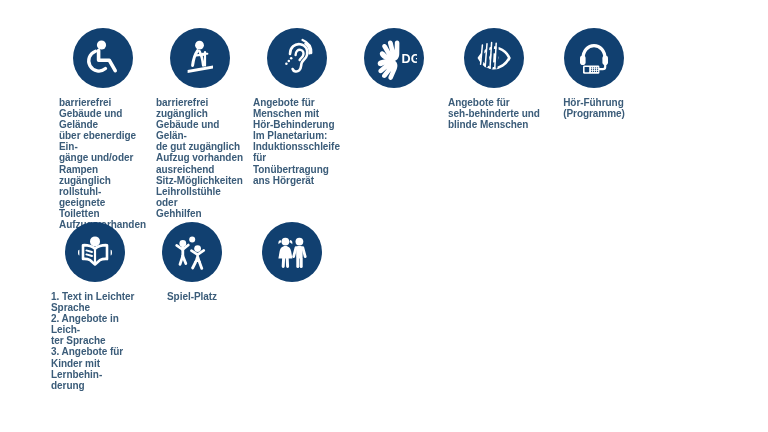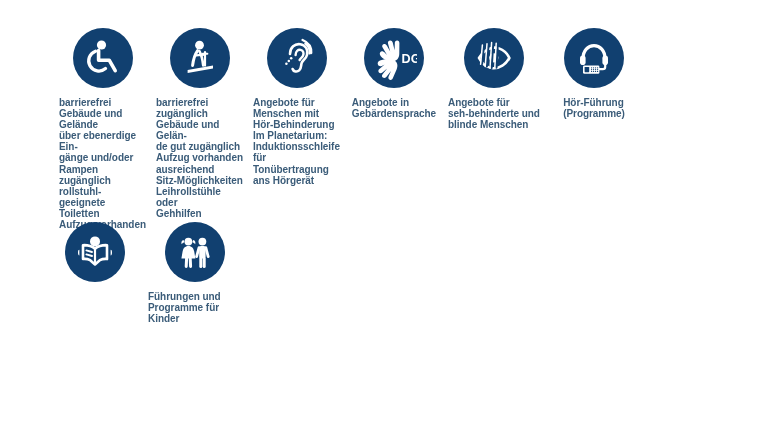--- a/index.html
+++ b/index.html
@@ -136,22 +136,20 @@
     <div class="feature">
       <div class="badge">
         <svg width="46" height="46" viewBox="0 0 46 46">
           <g fill="#ffffff">
             <path d="M11.2 22.8 C9.0 21.0 8.0 18.4 9.4 17.0 C10.6 15.8 12.4 16.4 13.8 17.8 L16.0 20.0 L11.6 12.6 C10.8 11.2 11.2 9.8 12.4 9.2 C13.7 8.5 15.0 9.2 15.8 10.6 L19.2 16.4 L17.0 8.6 C16.6 7.0 17.4 5.8 18.8 5.5 C20.2 5.2 21.3 6.0 21.7 7.6 L23.6 15.2 L23.8 8.0 C23.8 6.4 24.8 5.4 26.2 5.5 C27.6 5.6 28.4 6.6 28.4 8.2 L28.3 18.6 C28.3 23.4 25.6 26.4 21.6 26.4 C18.0 26.4 14.4 25.4 11.2 22.8 Z"></path>
             <path d="M9.0 25.6 C7.0 26.4 6.2 28.2 7.0 29.8 C7.7 31.2 9.2 31.6 10.8 30.9 L13.6 29.6 L8.4 34.0 C7.2 35.0 7.0 36.4 7.9 37.4 C8.8 38.5 10.2 38.4 11.4 37.4 L16.2 33.4 L11.6 39.2 C10.6 40.4 10.8 41.8 11.9 42.6 C13.0 43.4 14.3 43.1 15.3 41.9 L20.0 36.0 L17.6 41.6 C17.0 43.0 17.5 44.3 18.8 44.8 C20.1 45.3 21.2 44.7 21.8 43.3 L25.6 34.4 C27.4 30.2 26.2 26.4 22.6 25.0 C19.4 23.8 12.2 24.3 9.0 25.6 Z"></path>
           </g>
           <text x="30.6" y="28.2" font-family="Liberation Sans, sans-serif" font-size="12.6" font-weight="bold" fill="#ffffff">DGS</text>
         </svg>
       </div>
-      <div class="caption">Angebote in
-Gebärdensprache</div>
     </div>
 
 
     <div class="feature wide">
       <div class="badge">
         <svg width="44" height="44" viewBox="0 0 44 44">
           <path d="M7.0 22.0 C12.0 13.4 20.4 10.0 27.0 12.4 C32.0 14.2 35.6 18.0 37.4 22.0 C33.8 28.4 27.6 32.6 21.0 32.2 C14.8 31.8 9.8 27.6 7.0 22.0 Z" fill="none" stroke="#ffffff" stroke-width="2.6" stroke-linejoin="round"></path>
           <circle cx="21.8" cy="21.8" r="4.6" fill="#ffffff"></circle>
           <g stroke="#114070" stroke-width="2.2" stroke-linecap="round">
             <path d="M12.0 8.6 L10.0 28.0"></path>
@@ -210,41 +208,68 @@
         <svg width="42" height="42" viewBox="0 0 42 42">
           <circle cx="21.0" cy="10.4" r="5.0" fill="#ffffff"></circle>
           <path d="M21.0 17.6 C17.4 14.8 13.2 14.0 9.0 14.2 L9.0 28.0 C9.0 28.0 13.0 27.6 16.2 29.2 L21.0 33.4 L25.8 29.2 C29.0 27.6 33.0 28.0 33.0 28.0 L33.0 14.2 C28.8 14.0 24.6 14.8 21.0 17.6 Z" fill="none" stroke="#ffffff" stroke-width="2.6" stroke-linejoin="round"></path>
           <path d="M21.0 17.8 L21.0 33.2" fill="none" stroke="#ffffff" stroke-width="2.2"></path>
           <path d="M12.4 19.4 L18.0 21.0" fill="none" stroke="#ffffff" stroke-width="1.9" stroke-linecap="round"></path>
           <path d="M12.4 23.4 L18.0 25.0" fill="none" stroke="#ffffff" stroke-width="1.9" stroke-linecap="round"></path>
           <path d="M5.4 18.8 C4.2 18.8 4.0 20.0 4.0 21.6 C4.0 23.2 4.2 24.4 5.4 24.4 Z" fill="#ffffff"></path>
           <path d="M36.6 18.8 C37.8 18.8 38.0 20.0 38.0 21.6 C38.0 23.2 37.8 24.4 36.6 24.4 Z" fill="#ffffff"></path>
         </svg>
       </div>
-    </div>
-
+      <div class="caption">1. Text in Leichter
+Sprache
+2. Angebote in Leich-
+ter Sprache
+3. Angebote für
+Kinder mit Lernbehin-
+derung</div>
+    </div>
+
+    <div class="feature">
+      <div class="badge">
+        <svg width="42" height="42" viewBox="0 0 42 42">
+          <circle cx="21.2" cy="8.6" r="3.0" fill="#ffffff"></circle>
+
+          <circle cx="11.8" cy="12.4" r="3.4" fill="#ffffff"></circle>
+          <path d="M11.8 16.2 L11.8 25.0" stroke="#ffffff" stroke-width="2.8" stroke-linecap="round"></path>
+          <path d="M11.8 25.0 L9.0 33.4" stroke="#ffffff" stroke-width="2.8" stroke-linecap="round"></path>
+          <path d="M11.8 25.0 L14.8 32.6" stroke="#ffffff" stroke-width="2.8" stroke-linecap="round"></path>
+          <path d="M11.8 18.6 L5.6 14.4" stroke="#ffffff" stroke-width="2.6" stroke-linecap="round"></path>
+          <path d="M11.8 18.6 L17.4 14.0" stroke="#ffffff" stroke-width="2.6" stroke-linecap="round"></path>
+
+          <circle cx="26.6" cy="17.6" r="3.4" fill="#ffffff"></circle>
+          <path d="M26.6 21.2 L23.4 31.0 L29.8 31.0 Z" fill="#ffffff"></path>
+          <path d="M24.6 31.0 L21.6 37.0" stroke="#ffffff" stroke-width="2.8" stroke-linecap="round"></path>
+          <path d="M28.4 31.0 L30.8 37.4" stroke="#ffffff" stroke-width="2.8" stroke-linecap="round"></path>
+          <path d="M26.6 23.6 L20.4 19.6" stroke="#ffffff" stroke-width="2.6" stroke-linecap="round"></path>
+          <path d="M26.6 23.6 L32.8 19.4" stroke="#ffffff" stroke-width="2.6" stroke-linecap="round"></path>
+        </svg>
+      </div>
+      <div class="caption">Spiel-Platz</div>
+    </div>
 
     <div class="feature wide">
       <div class="badge">
         <svg width="42" height="42" viewBox="0 0 42 42">
 
           <circle cx="14.4" cy="10.6" r="3.9" fill="#ffffff"></circle>
           <path d="M9.6 9.0 C7.6 9.4 7.0 11.4 7.6 13.2 C8.4 12.0 9.6 11.4 10.4 11.2 Z" fill="#ffffff"></path>
           <path d="M19.2 9.0 C21.2 9.4 21.8 11.4 21.2 13.2 C20.4 12.0 19.2 11.4 18.4 11.2 Z" fill="#ffffff"></path>
           <path d="M14.4 15.0 C11.0 15.0 9.2 17.2 8.6 20.6 L7.4 27.4 L21.4 27.4 L20.2 20.6 C19.6 17.2 17.8 15.0 14.4 15.0 Z" fill="#ffffff"></path>
           <path d="M12.6 27.4 L12.2 35.4" stroke="#ffffff" stroke-width="3.0" stroke-linecap="round"></path>
           <path d="M16.2 27.4 L16.6 35.4" stroke="#ffffff" stroke-width="3.0" stroke-linecap="round"></path>
 
           <circle cx="28.4" cy="10.6" r="3.9" fill="#ffffff"></circle>
           <rect x="25.2" y="15.0" width="6.4" height="12.6" rx="1.6" fill="#ffffff"></rect>
           <path d="M25.0 16.6 L22.6 25.6" stroke="#ffffff" stroke-width="2.8" stroke-linecap="round"></path>
           <path d="M31.8 16.6 L34.2 25.6" stroke="#ffffff" stroke-width="2.8" stroke-linecap="round"></path>
           <path d="M26.8 27.4 L26.8 35.4" stroke="#ffffff" stroke-width="3.0" stroke-linecap="round"></path>
           <path d="M30.2 27.4 L30.2 35.4" stroke="#ffffff" stroke-width="3.0" stroke-linecap="round"></path>
         </svg>
       </div>
-      <div class="caption">Führungen und
-Programme für Kinder</div>
     </div>
 
   </div>
 
 </div>
 
 </body></html>

